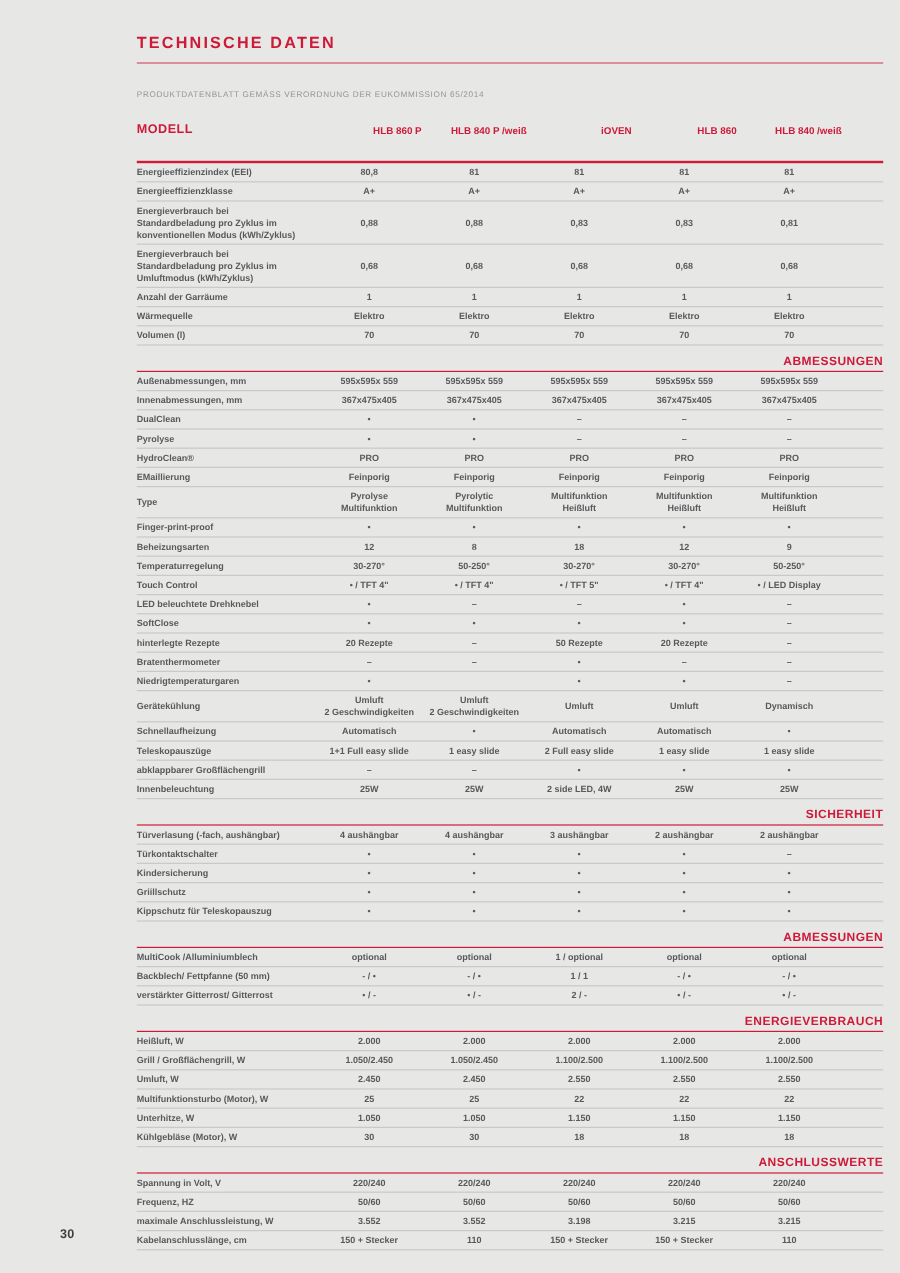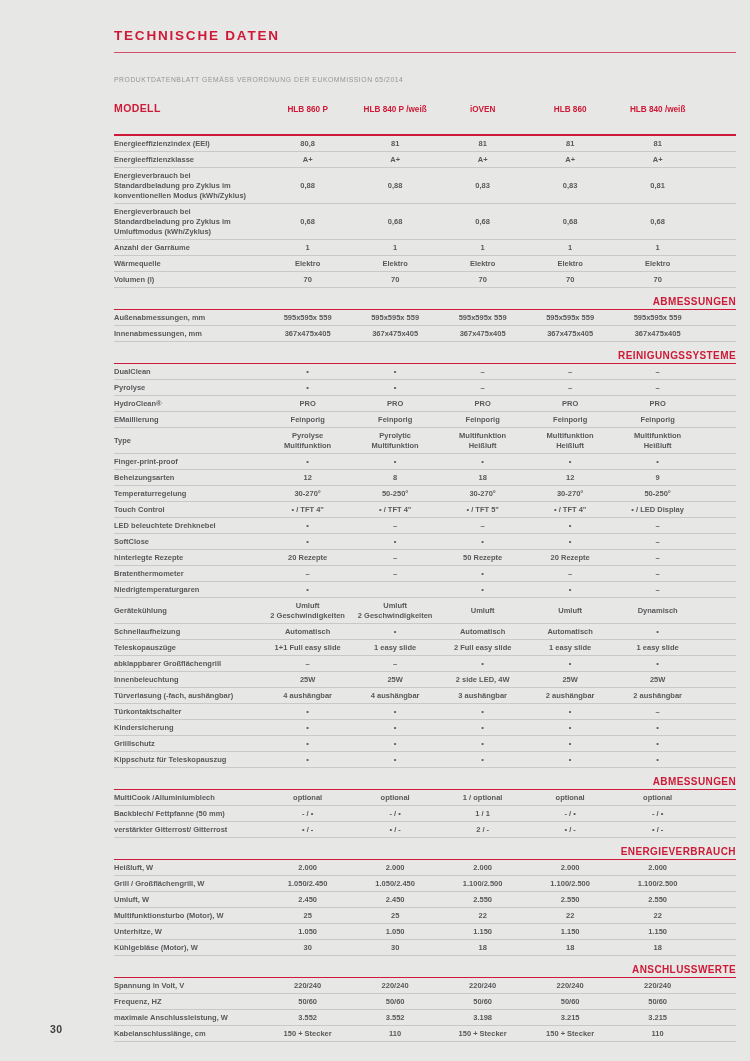--- a/index.html
+++ b/index.html
@@ -18,21 +18,21 @@
   }
   .spec-table { margin-top:19px; }
   .grid-row {
     display:grid;
     grid-template-columns: 24.1% 14.07% 14.07% 14.07% 14.07% 14.07% auto;
     align-items:center;
   }
   .thead {
     border-bottom:2.5px solid #ce1a38; padding-bottom:20px; align-items:end;
   }
-  .thead .hcol { color:#ce1a38; font-weight:bold; font-size:8.2px; text-align:center; }
+  .thead .hcol { color:#ce1a38; font-weight:bold; font-size:8.2px; text-align:right; }
   .thead .hmodel { color:#ce1a38; font-weight:bold; font-size:10.5px; letter-spacing:0.4px; text-align:left; }
   .section-title {
     margin-top:8px; color:#ce1a38; font-weight:bold; font-size:10px;
     letter-spacing:0.4px; border-bottom:1.5px solid #ce1a38; padding-bottom:2px;text-align:right;
   }
   .row { border-bottom:1px solid #c9c9c7; min-height:9px; padding:2.5px 0;font-weight:bold; }
   .cell { font-size:7.5px; line-height:10px; }
   .cell.lbl { text-align:left; padding-right:8px; }
   .cell.val { text-align:center; white-space:pre-line; }
   .page-num {
@@ -133,21 +133,20 @@
         </div>
         <div class="grid-row row">
           <div class="cell lbl">Innenabmessungen, mm</div>
           <div class="cell val">367x475x405</div>
           <div class="cell val">367x475x405</div>
           <div class="cell val">367x475x405</div>
           <div class="cell val">367x475x405</div>
           <div class="cell val">367x475x405</div>
           <div class="cell spacer"></div>
         </div>
-        <div class="section-title">REINIGUNGSSYSTEME</div>
         <div class="grid-row row">
           <div class="cell lbl">DualClean</div>
           <div class="cell val">•</div>
           <div class="cell val">•</div>
           <div class="cell val">–</div>
           <div class="cell val">–</div>
           <div class="cell val">–</div>
           <div class="cell spacer"></div>
         </div>
         <div class="grid-row row">
@@ -312,20 +311,21 @@
         </div>
         <div class="grid-row row">
           <div class="cell lbl">Innenbeleuchtung</div>
           <div class="cell val">25W</div>
           <div class="cell val">25W</div>
           <div class="cell val">2 side LED, 4W</div>
           <div class="cell val">25W</div>
           <div class="cell val">25W</div>
           <div class="cell spacer"></div>
         </div>
+        <div class="section-title">SICHERHEIT</div>
         <div class="grid-row row">
           <div class="cell lbl">Türverlasung (-fach, aushängbar)</div>
           <div class="cell val">4 aushängbar</div>
           <div class="cell val">4 aushängbar</div>
           <div class="cell val">3 aushängbar</div>
           <div class="cell val">2 aushängbar</div>
           <div class="cell val">2 aushängbar</div>
           <div class="cell spacer"></div>
         </div>
         <div class="grid-row row">

